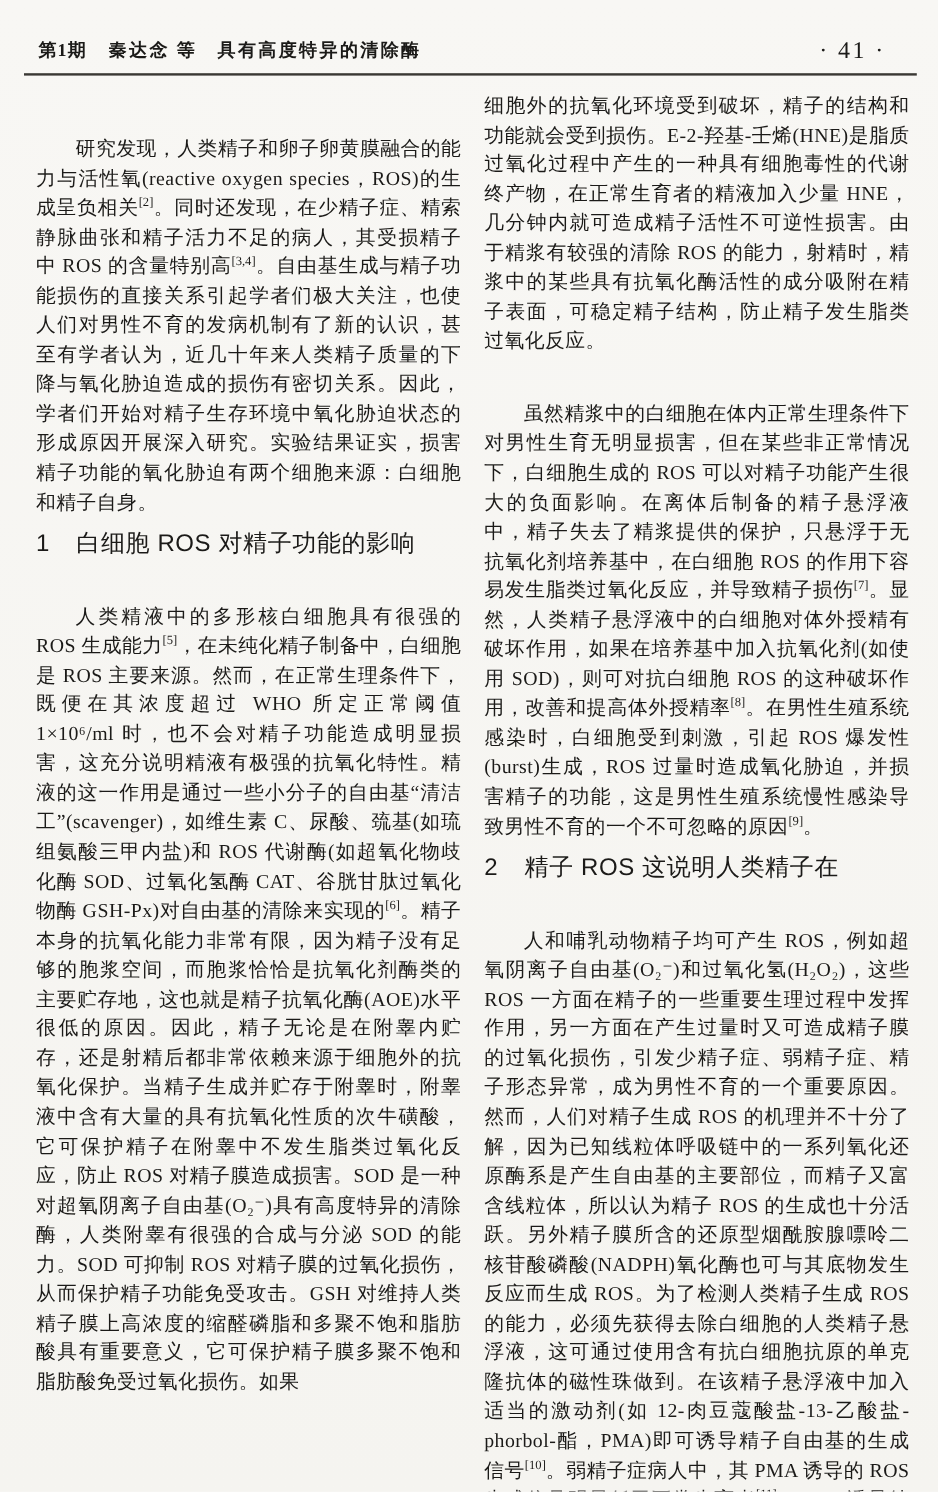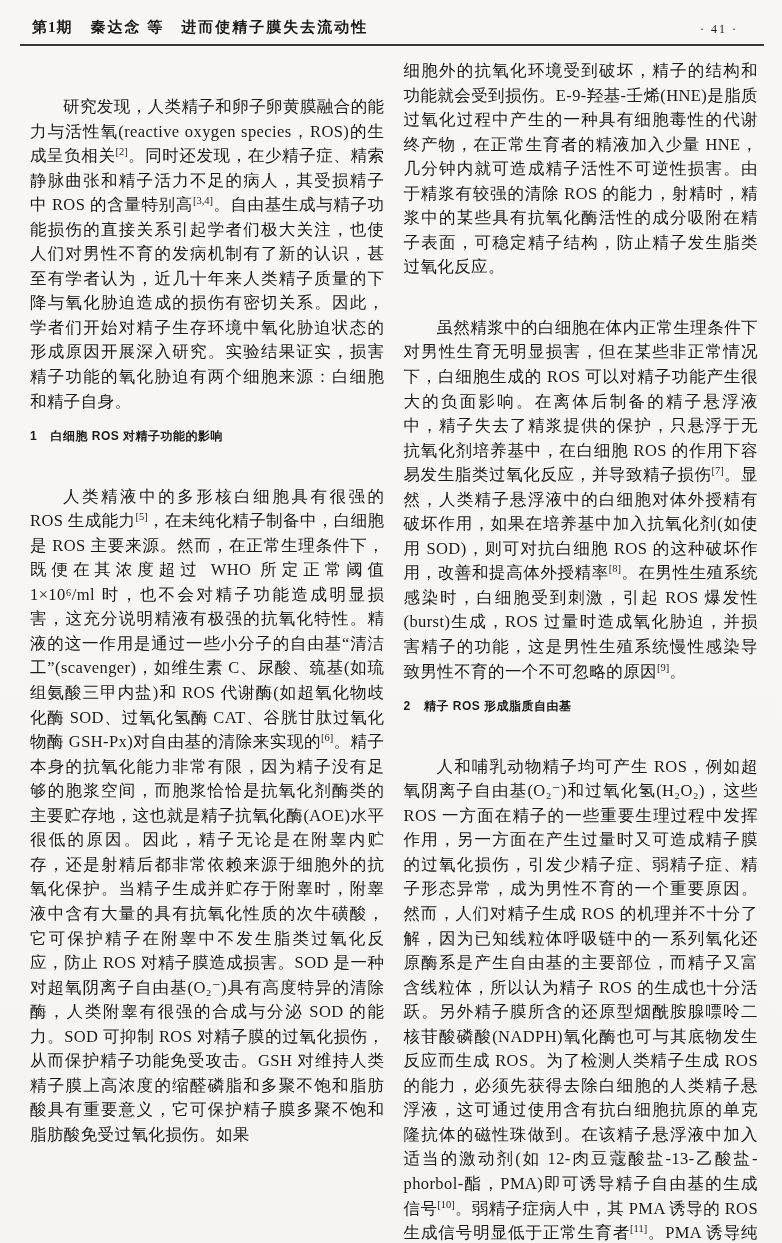--- a/index.html
+++ b/index.html
@@ -19,32 +19,33 @@
     position: relative;
     width: 782px;
     height: 1243px;
     background: linear-gradient(180deg, #f8f7f4 0%, #f5f4f0 100%);
     box-sizing: border-box;
     padding: 14px 24px 0 30px;
   }
   
   .running-header {
     display: flex;
-    align-items: flex-end;
+    align-items: center;
     font-size: 15px;
     font-weight: bold;
     letter-spacing: 1px;
     padding: 4px 2px 0 2px;
+    margin-top: 13px;
   }
   .running-header .issue { margin-right: 18px; }
   .running-header .rtitle { letter-spacing: 2px; }
   .running-header .pageno {
     margin-left: auto;
     font-weight: normal;
-    font-size: 12px;
+    font-size: 20px;
     letter-spacing: 2px;
     padding-right: 18px;
   }
   .header-rule {
     border: none;
     border-top: 2px solid #3a3834;
     margin: 7px -6px 0 -10px;
     height: 0;
   }
   
@@ -65,48 +66,48 @@
     margin: 0;
   }
   .col p.indent { text-indent: 2em; margin-top: 36px; }
   .col sup {
     font-size: 10.5px;
     line-height: 0;
     letter-spacing: 0;
   }
   .section-heading {
     font-family: "Liberation Sans", "DejaVu Sans", sans-serif;
-    font-size: 12px;
-    font-weight: bold;
+    font-size: 20px;
+    font-weight: normal;
     margin: 10px 0 10px 0;
     letter-spacing: 0.5px;
   }
   .section-heading .num { margin-right: 1.1em; }
 </style>
 </head>
 <body>
 
 <div class="page">
 
   <div class="running-header">
     <span class="issue">第1期</span>
-    <span class="rtitle">秦达念 等　进而使精子膜失去流动性</span>
+    <span class="rtitle">秦达念 等　具有高度特异的清除酶</span>
     <span class="pageno">· 41 ·</span>
   </div>
   <hr class="header-rule">
 
   <div class="columns">
 
     <div class="col">
       <p class="indent">研究发现，人类精子和卵子卵黄膜融合的能力与活性氧(reactive oxygen species，ROS)的生成呈负相关<sup>[2]</sup>。同时还发现，在少精子症、精索静脉曲张和精子活力不足的病人，其受损精子中 ROS 的含量特别高<sup>[3,4]</sup>。自由基生成与精子功能损伤的直接关系引起学者们极大关注，也使人们对男性不育的发病机制有了新的认识，甚至有学者认为，近几十年来人类精子质量的下降与氧化胁迫造成的损伤有密切关系。因此，学者们开始对精子生存环境中氧化胁迫状态的形成原因开展深入研究。实验结果证实，损害精子功能的氧化胁迫有两个细胞来源：白细胞和精子自身。</p>
       <h2 class="section-heading"><span class="num">1</span><span>白细胞 ROS 对精子功能的影响</span></h2>
       <p class="indent">人类精液中的多形核白细胞具有很强的 ROS 生成能力<sup>[5]</sup>，在未纯化精子制备中，白细胞是 ROS 主要来源。然而，在正常生理条件下，既便在其浓度超过 WHO 所定正常阈值 1×10⁶/ml 时，也不会对精子功能造成明显损害，这充分说明精液有极强的抗氧化特性。精液的这一作用是通过一些小分子的自由基“清洁工”(scavenger)，如维生素 C、尿酸、巯基(如琉组氨酸三甲内盐)和 ROS 代谢酶(如超氧化物歧化酶 SOD、过氧化氢酶 CAT、谷胱甘肽过氧化物酶 GSH-Px)对自由基的清除来实现的<sup>[6]</sup>。精子本身的抗氧化能力非常有限，因为精子没有足够的胞浆空间，而胞浆恰恰是抗氧化剂酶类的主要贮存地，这也就是精子抗氧化酶(AOE)水平很低的原因。因此，精子无论是在附睾内贮存，还是射精后都非常依赖来源于细胞外的抗氧化保护。当精子生成并贮存于附睾时，附睾液中含有大量的具有抗氧化性质的次牛磺酸，它可保护精子在附睾中不发生脂类过氧化反应，防止 ROS 对精子膜造成损害。SOD 是一种对超氧阴离子自由基(O₂⁻)具有高度特异的清除酶，人类附睾有很强的合成与分泌 SOD 的能力。SOD 可抑制 ROS 对精子膜的过氧化损伤，从而保护精子功能免受攻击。GSH 对维持人类精子膜上高浓度的缩醛磷脂和多聚不饱和脂肪酸具有重要意义，它可保护精子膜多聚不饱和脂肪酸免受过氧化损伤。如果</p>
     </div>
 
     <div class="col">
-      <p>细胞外的抗氧化环境受到破坏，精子的结构和功能就会受到损伤。E-9-羟基-壬烯(HNE)是脂质过氧化过程中产生的一种具有细胞毒性的代谢终产物，在正常生育者的精液加入少量 HNE，几分钟内就可造成精子活性不可逆性损害。由于精浆有较强的清除 ROS 的能力，射精时，精浆中的某些具有抗氧化酶活性的成分吸附在精子表面，可稳定精子结构，防止精子发生脂类过氧化反应。</p>
+      <p>细胞外的抗氧化环境受到破坏，精子的结构和功能就会受到损伤。E-2-羟基-壬烯(HNE)是脂质过氧化过程中产生的一种具有细胞毒性的代谢终产物，在正常生育者的精液加入少量 HNE，几分钟内就可造成精子活性不可逆性损害。由于精浆有较强的清除 ROS 的能力，射精时，精浆中的某些具有抗氧化酶活性的成分吸附在精子表面，可稳定精子结构，防止精子发生脂类过氧化反应。</p>
       <p class="indent">虽然精浆中的白细胞在体内正常生理条件下对男性生育无明显损害，但在某些非正常情况下，白细胞生成的 ROS 可以对精子功能产生很大的负面影响。在离体后制备的精子悬浮液中，精子失去了精浆提供的保护，只悬浮于无抗氧化剂培养基中，在白细胞 ROS 的作用下容易发生脂类过氧化反应，并导致精子损伤<sup>[7]</sup>。显然，人类精子悬浮液中的白细胞对体外授精有破坏作用，如果在培养基中加入抗氧化剂(如使用 SOD)，则可对抗白细胞 ROS 的这种破坏作用，改善和提高体外授精率<sup>[8]</sup>。在男性生殖系统感染时，白细胞受到刺激，引起 ROS 爆发性(burst)生成，ROS 过量时造成氧化胁迫，并损害精子的功能，这是男性生殖系统慢性感染导致男性不育的一个不可忽略的原因<sup>[9]</sup>。</p>
-      <h2 class="section-heading"><span class="num">2</span><span>精子 ROS 形成脂质自由基</span></h2>
+      <h2 class="section-heading"><span class="num">2</span><span>精子 ROS 这说明人类精子在</span></h2>
       <p class="indent">人和哺乳动物精子均可产生 ROS，例如超氧阴离子自由基(O₂⁻)和过氧化氢(H₂O₂)，这些 ROS 一方面在精子的一些重要生理过程中发挥作用，另一方面在产生过量时又可造成精子膜的过氧化损伤，引发少精子症、弱精子症、精子形态异常，成为男性不育的一个重要原因。然而，人们对精子生成 ROS 的机理并不十分了解，因为已知线粒体呼吸链中的一系列氧化还原酶系是产生自由基的主要部位，而精子又富含线粒体，所以认为精子 ROS 的生成也十分活跃。另外精子膜所含的还原型烟酰胺腺嘌呤二核苷酸磷酸(NADPH)氧化酶也可与其底物发生反应而生成 ROS。为了检测人类精子生成 ROS 的能力，必须先获得去除白细胞的人类精子悬浮液，这可通过使用含有抗白细胞抗原的单克隆抗体的磁性珠做到。在该精子悬浮液中加入适当的激动剂(如 12-肉豆蔻酸盐-13-乙酸盐-phorbol-酯，PMA)即可诱导精子自由基的生成信号<sup>[10]</sup>。弱精子症病人中，其 PMA 诱导的 ROS 生成信号明显低于正常生育者<sup>[11]</sup>。PMA 诱导纯化精子生成 ROS 的量与精液样本的质量密切相关，如精子的运动特性、精子的形态和精子的数量等，这说明人类精子在 PMA 诱导下生成 ROS 的能力可以反映生精过程的</p>
     </div>
 
   </div>
 </div>
 
 </body></html>

